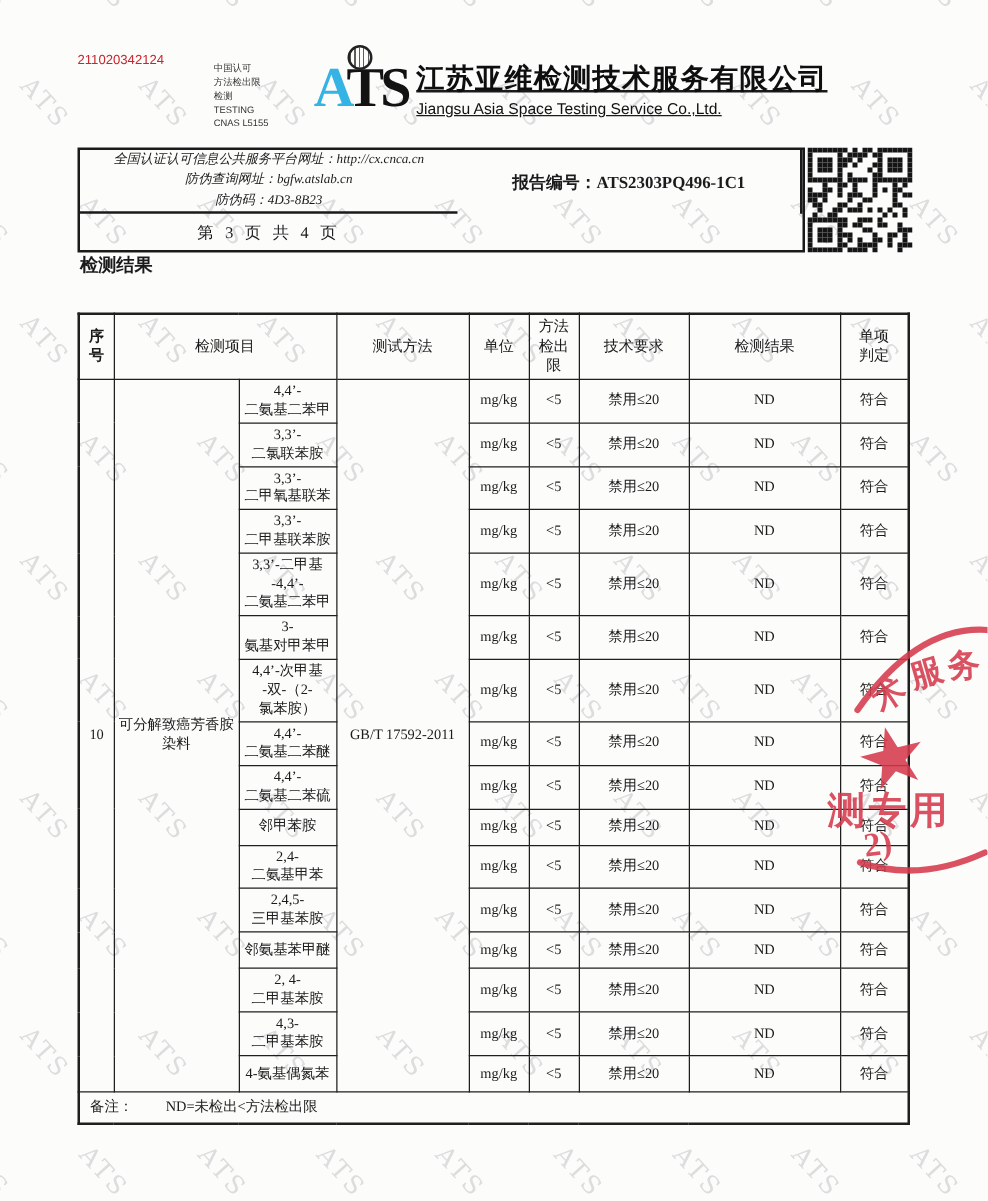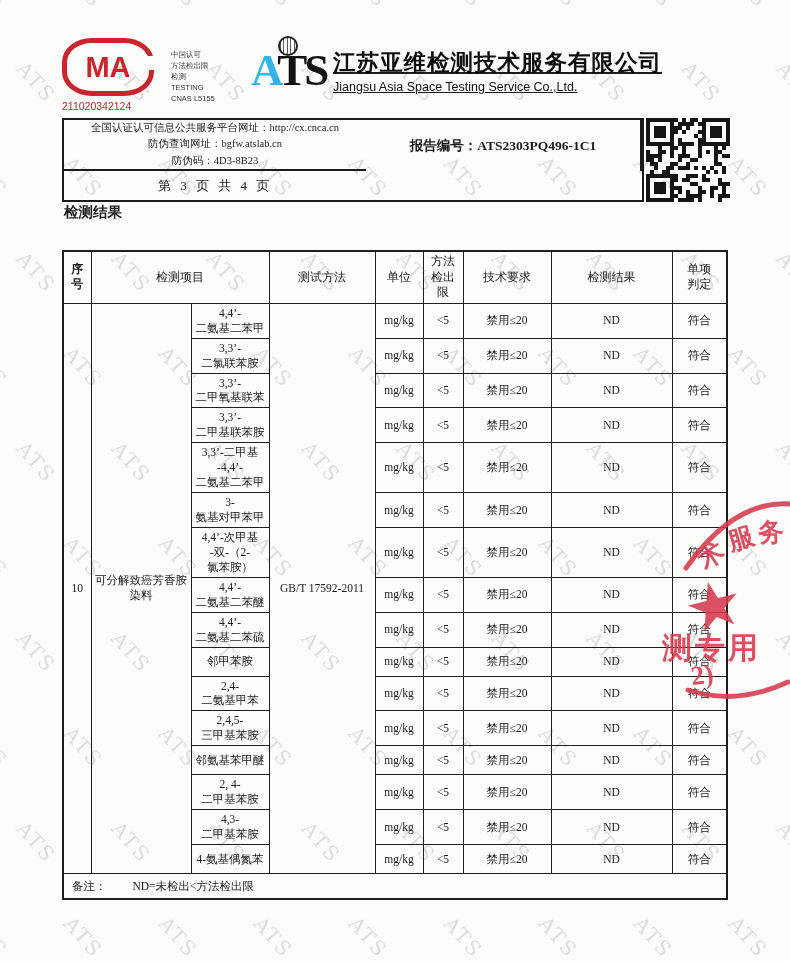--- a/index.html
+++ b/index.html
@@ -44,21 +44,21 @@
   .company{margin-left:8px;padding-top:9px;text-decoration:underline;}
   .company-cn{font-size:22.5px;font-weight:bold;letter-spacing:1px;color:#0e0e0e;white-space:nowrap;}
   .company-en{font-size:12.5px;color:#111;font-family:"Liberation Sans",sans-serif;margin-top:2px;}
 
   
   .report-box{position:absolute;left:62px;top:118px;width:578px;border:2px solid #1a1a1a;
               display:grid;grid-template-columns:302px 1fr;grid-template-rows:51px 29px;background:transparent;}
   .rb-cell{display:flex;align-items:center;justify-content:center;}
   .rb-title{border-right:2px solid #1a1a1a;border-bottom:2px solid #1a1a1a;
             font-size:21px;font-weight:bold;letter-spacing:6px;}
-  .rb-info{border-bottom:2px solid #1a1a1a;flex-direction:column;font-size:10.5px;line-height:1.55;}
+  .rb-info{border-bottom:2px solid #1a1a1a;flex-direction:column;font-size:10.5px;line-height:1.55;font-style:italic;}
   .rb-no{border-right:2px solid #1a1a1a;font-weight:bold;font-size:13.5px;}
   .rb-page{font-size:13px;letter-spacing:3px;}
   #qr{position:absolute;left:646px;top:118px;}
 
   
   .section-title{position:absolute;left:64px;top:203px;font-size:14.5px;font-weight:bold;}
   .results{position:absolute;left:62px;top:250px;border-collapse:collapse;table-layout:fixed;
            width:664px;border:2px solid #1f1f1f;}
   .results th,.results td{border:1px solid #1f1f1f;text-align:center;vertical-align:middle;
       font-size:11.5px;padding:2px;line-height:1.3;overflow:hidden;}
@@ -178,23 +178,20 @@
     <span class="wm" style="left: 440px; top: 925px;">ATS</span>
     <span class="wm" style="left: 535px; top: 925px;">ATS</span>
     <span class="wm" style="left: 630px; top: 925px;">ATS</span>
     <span class="wm" style="left: 725px; top: 925px;">ATS</span>
   </div>
 
 <div class="content">
 
   <div class="logo-row">
     <div class="cma">
-      <div class="cma-oval">
-        <span class="cma-ma">MA</span>
-      </div>
       <div class="cma-num">211020342124</div>
     </div>
     <div class="cert-lines" style="white-space: pre-line;">中国认可
 方法检出限
 检测
 TESTING
 CNAS L5155</div>
     <div class="ats-logo">
       <span class="ats-globe"></span>
       <span class="ats-letters"><span class="ats-a">A</span><span class="ats-t">T</span><span class="ats-s">S</span></span>

